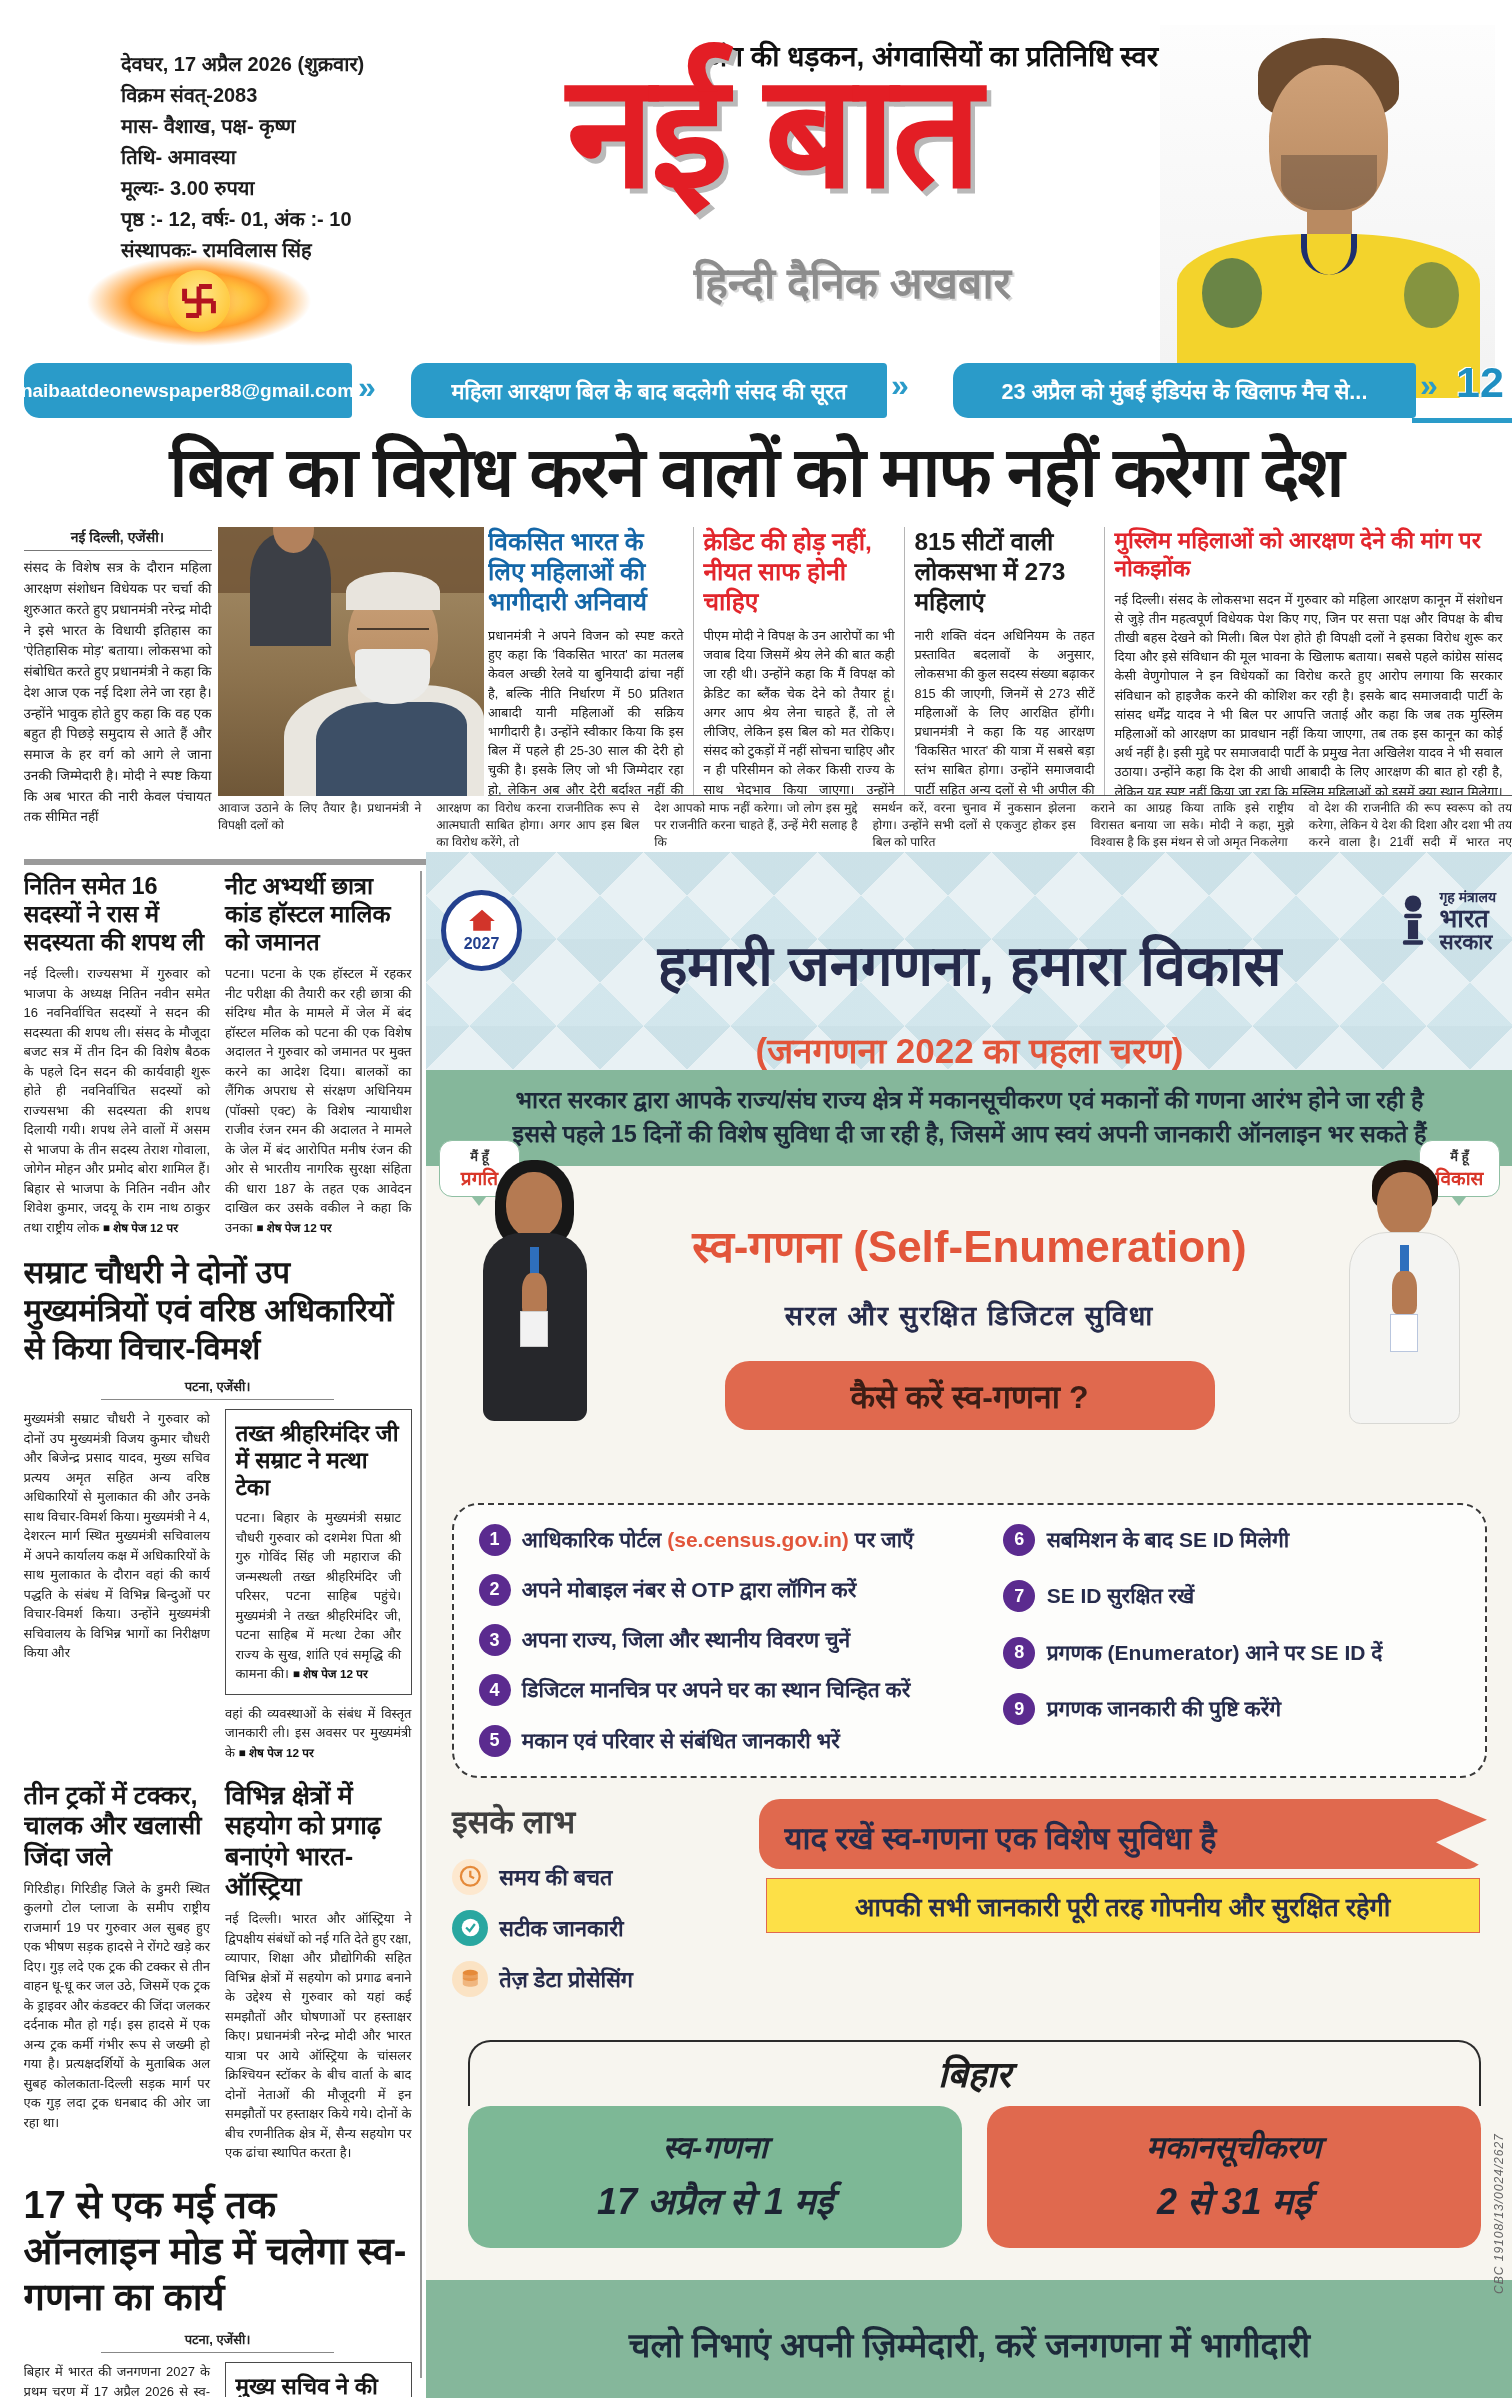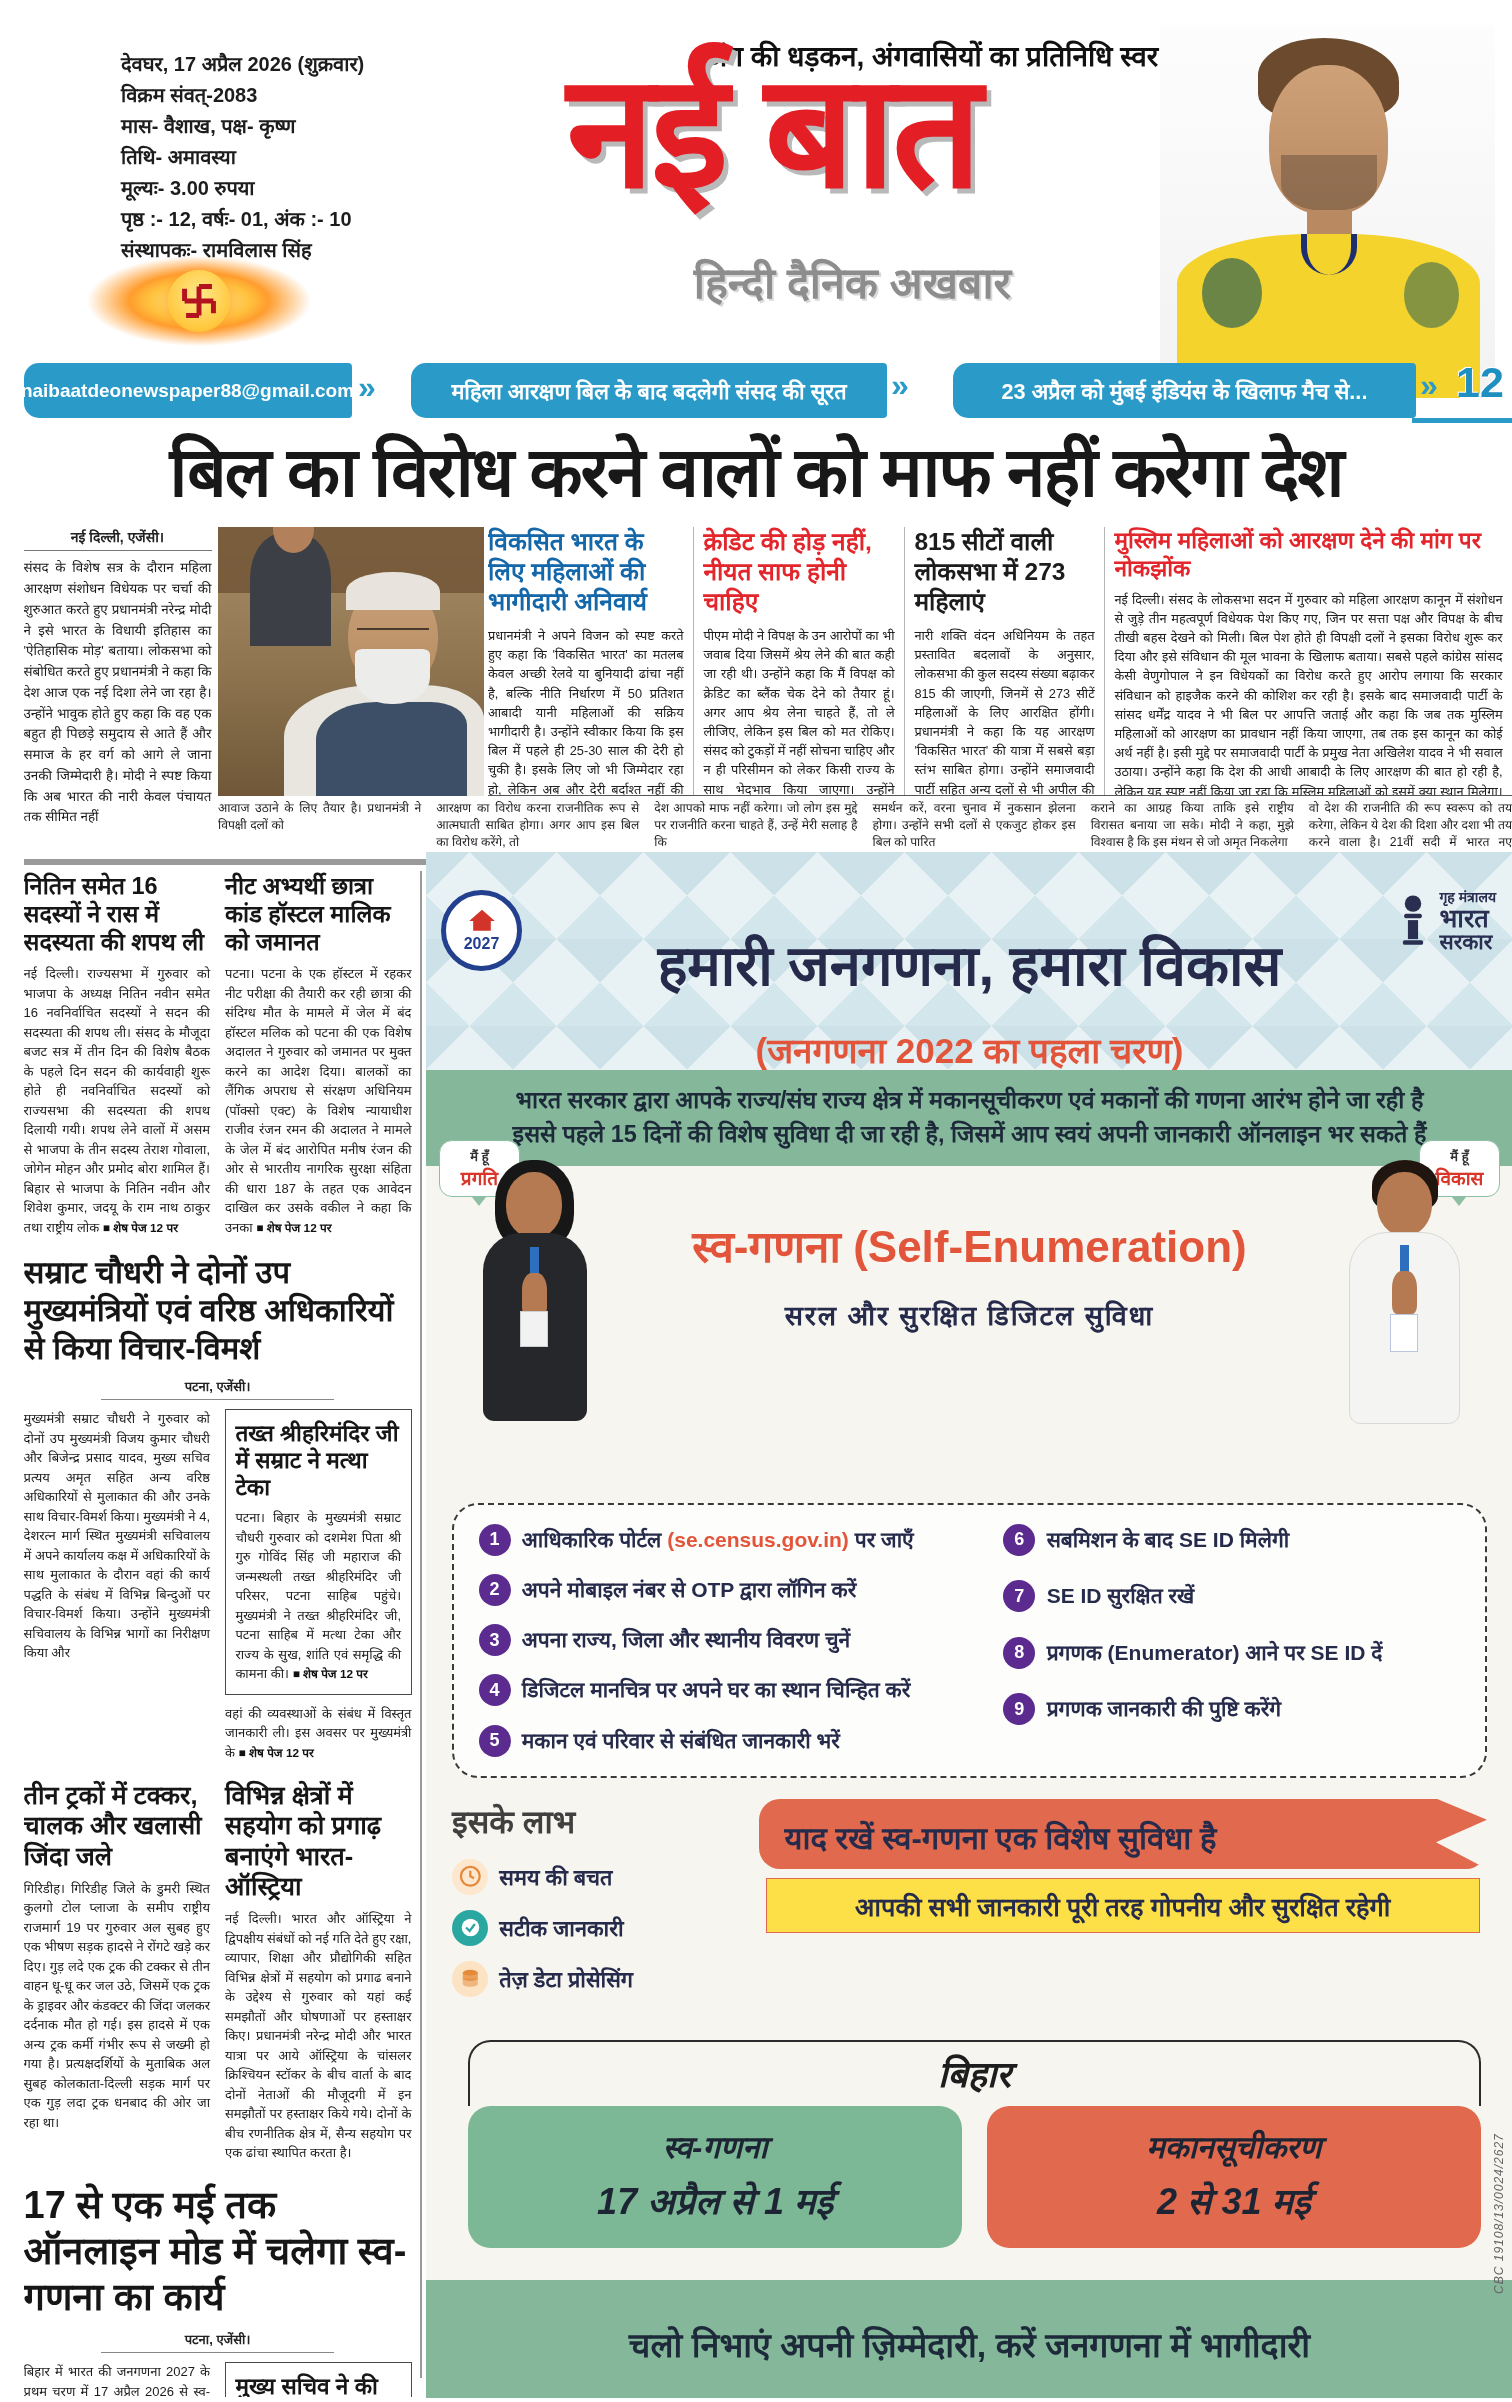--- a/index.html
+++ b/index.html
@@ -399,20 +399,21 @@
         <div class="cm-hair"></div>
         <div class="cm-head"></div>
         <div class="cm-body"></div>
         <div class="cm-lanyard"></div>
         <div class="cm-hands"></div>
         <div class="cm-card"></div>
       </div>
 
       <div class="se-title">स्व-गणना (Self-Enumeration)</div>
       <div class="se-subtitle">सरल और सुरक्षित डिजिटल सुविधा</div>
+      <div class="how-pill">कैसे करें स्व-गणना ?</div>
     </div>
 
     <div class="ad-steps">
       <div class="steps-col">
         <div class="step">
           <div class="step-num">1</div>
           <div class="step-text"><span>आधिकारिक पोर्टल </span><span class="step-url">(se.census.gov.in)</span><span> पर जाएँ</span></div>
         </div>
         <div class="step">
           <div class="step-num">2</div>

